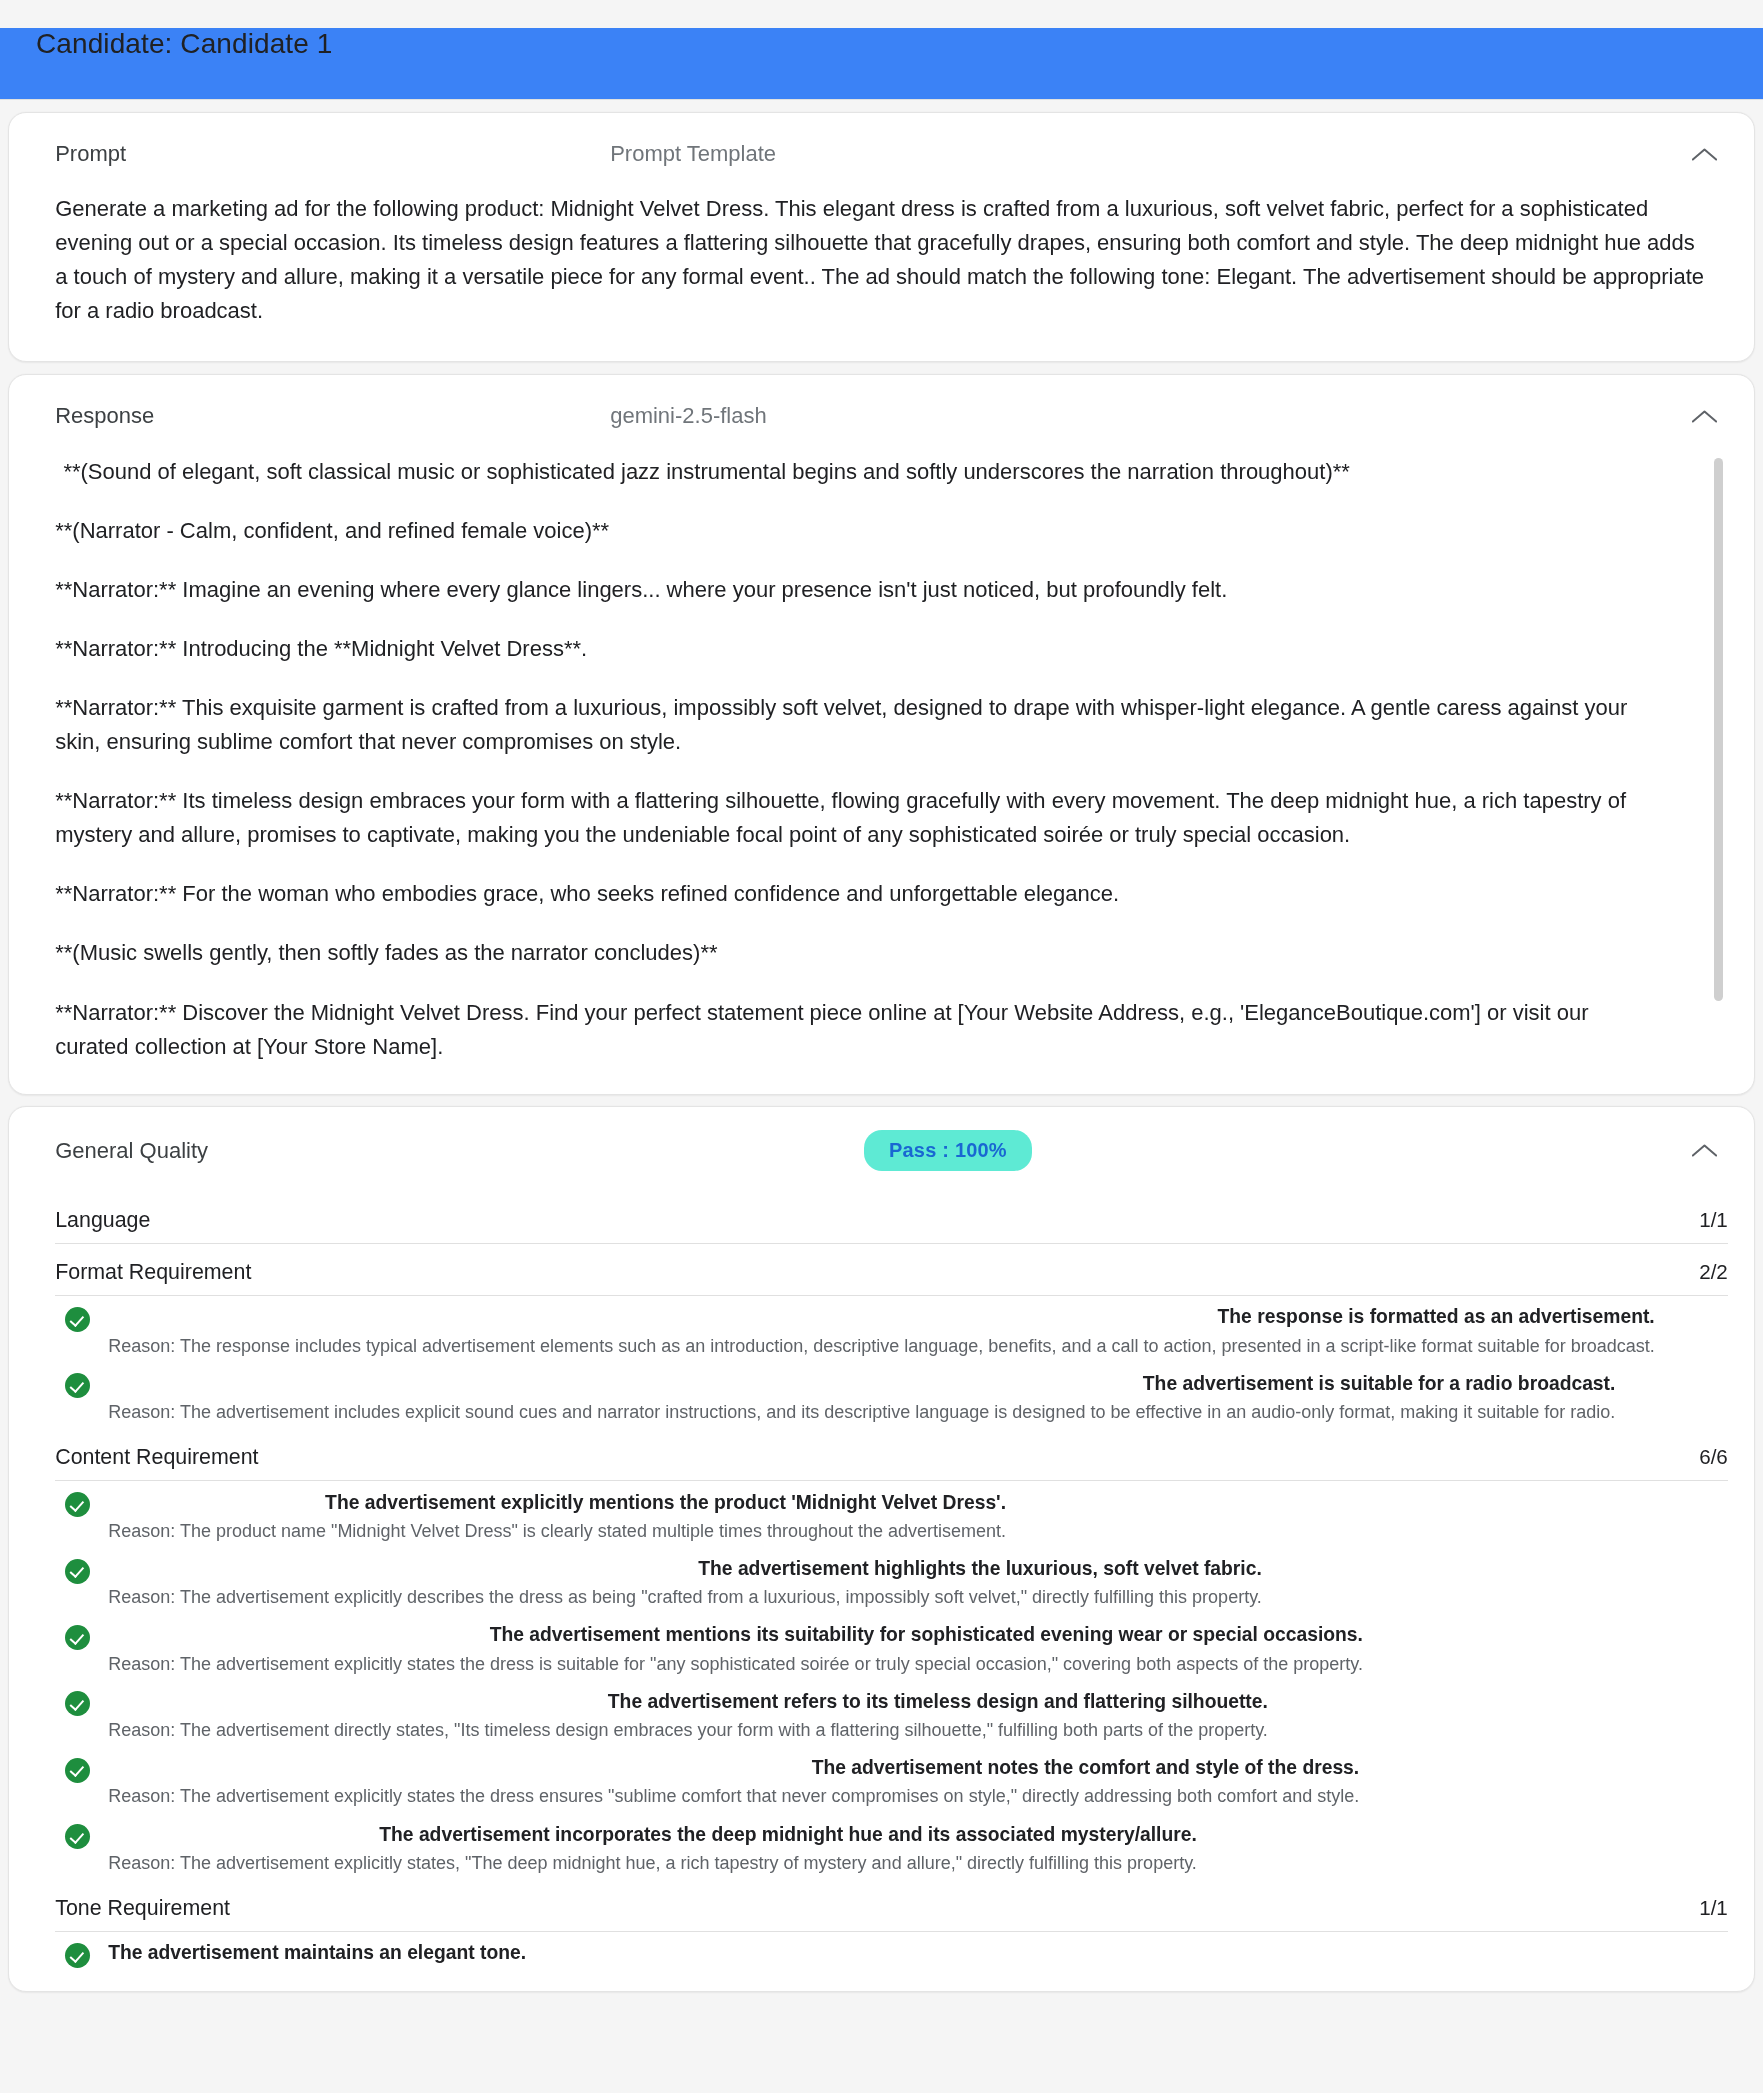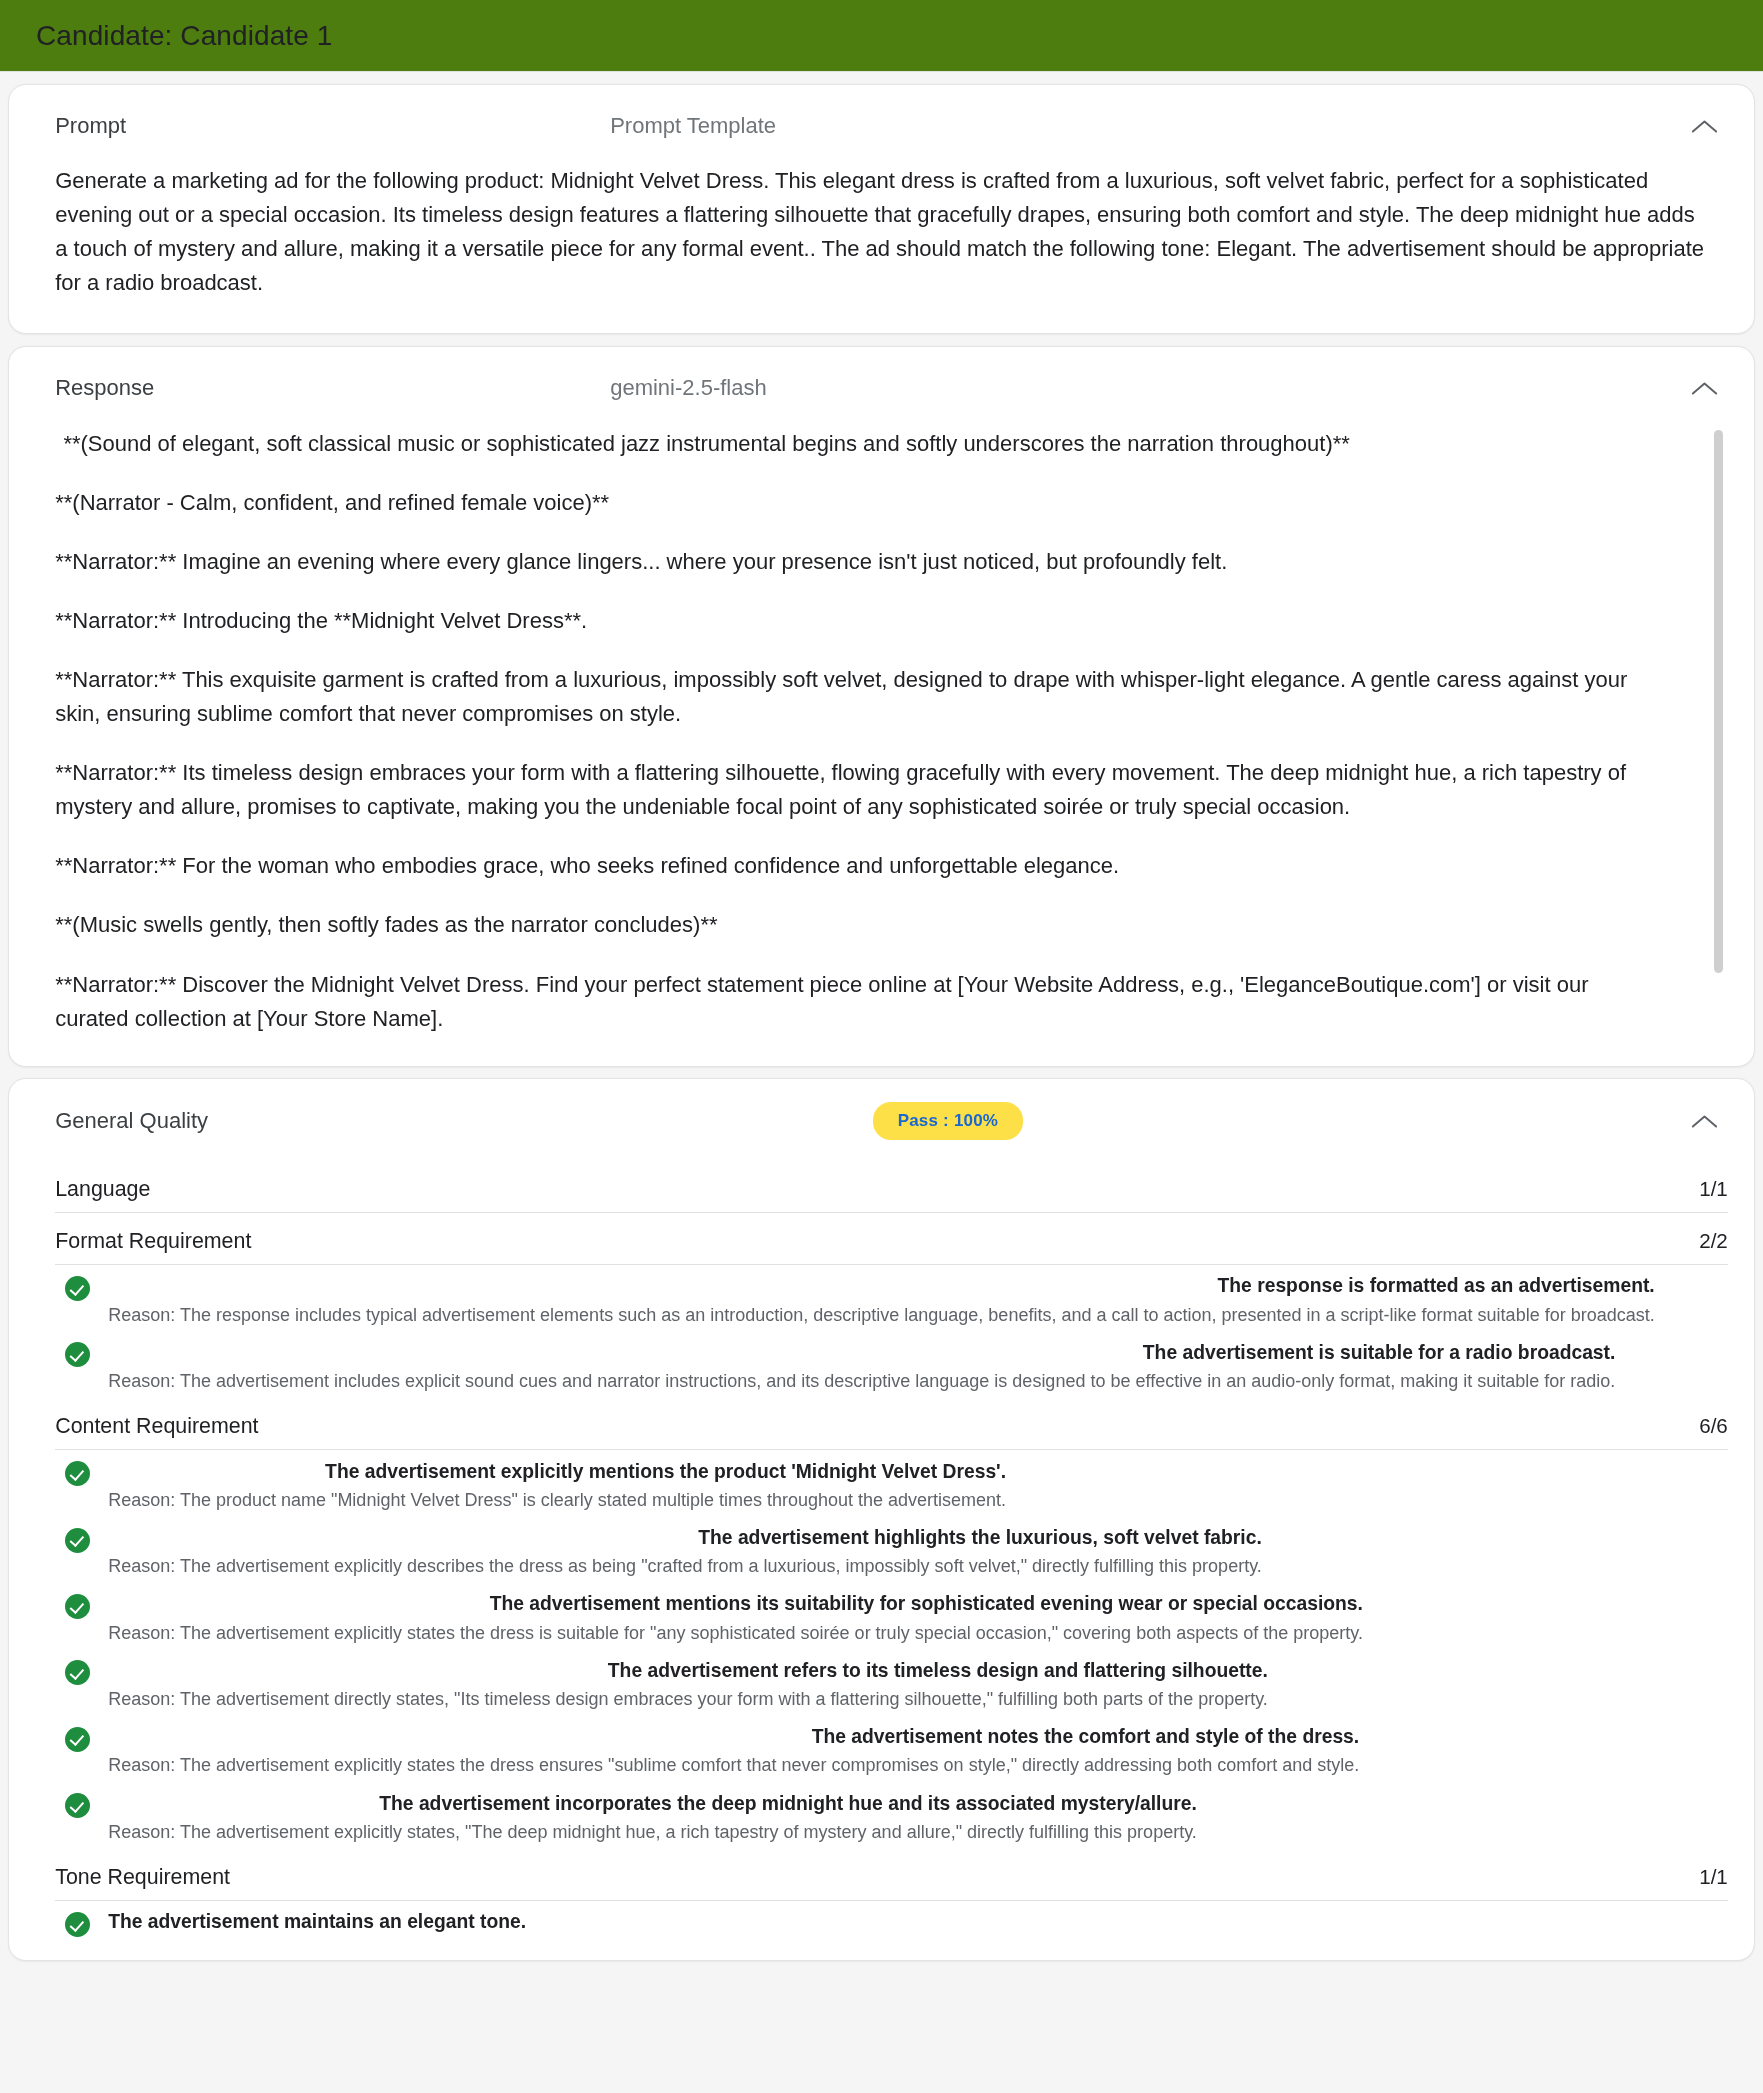--- a/index.html
+++ b/index.html
@@ -10,26 +10,26 @@
     color: #202124;
   }
   body {
     width: 1763px;
     min-height: 2094px;
     -webkit-font-smoothing: antialiased;
   }
 
   
   .page-header {
-    background: #4d7c0f;
+    background: #3b82f6;
     height: 72px;
     display: flex;
-    align-items: center;
     padding: 0 36px;
     border-bottom: 0.8px solid #e0e0e0;
+    margin-top: 28px;
   }
   .page-header .title {
     font-size: 28px;
     color: #202124;
     letter-spacing: 0.1px;
   }
 
   
   .card {
     background: #ffffff;
@@ -104,23 +104,23 @@
 
   
   .quality-head {
     display: flex;
     align-items: center;
     padding: 23px 33px 20px 46px;
   }
   .quality-head .label { font-size: 22px; color: #3c4043; }
   .pass-badge {
     margin-left: auto;
-    background: #fde047;
+    background: #5eead4;
     color: #1967d2;
-    font-size: 17px;
+    font-size: 20px;
     font-weight: bold;
     border-radius: 18px;
     padding: 9px 25px;
     letter-spacing: 0.2px;
   }
   .quality-body { padding: 0 26px 20px 46px; text-align: right; }
 
   .section-row {
     display: flex;
     align-items: baseline;

